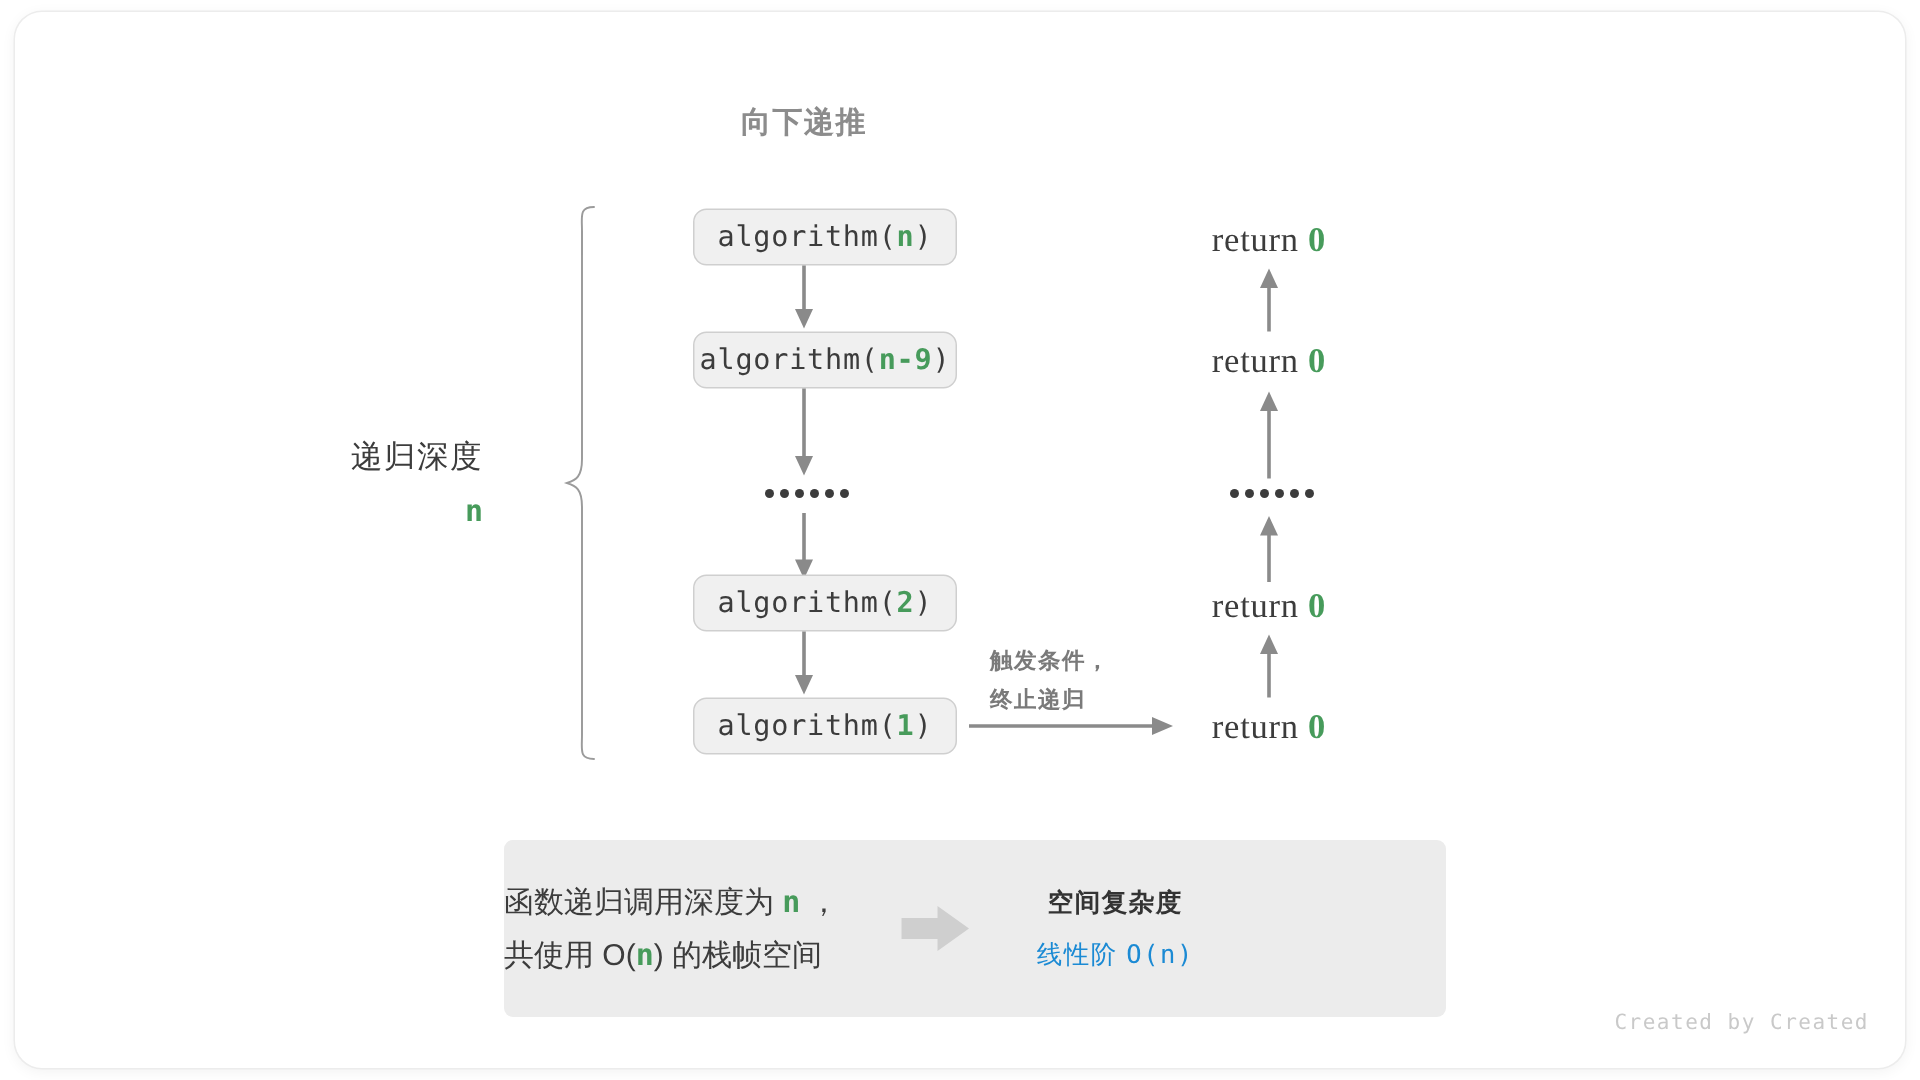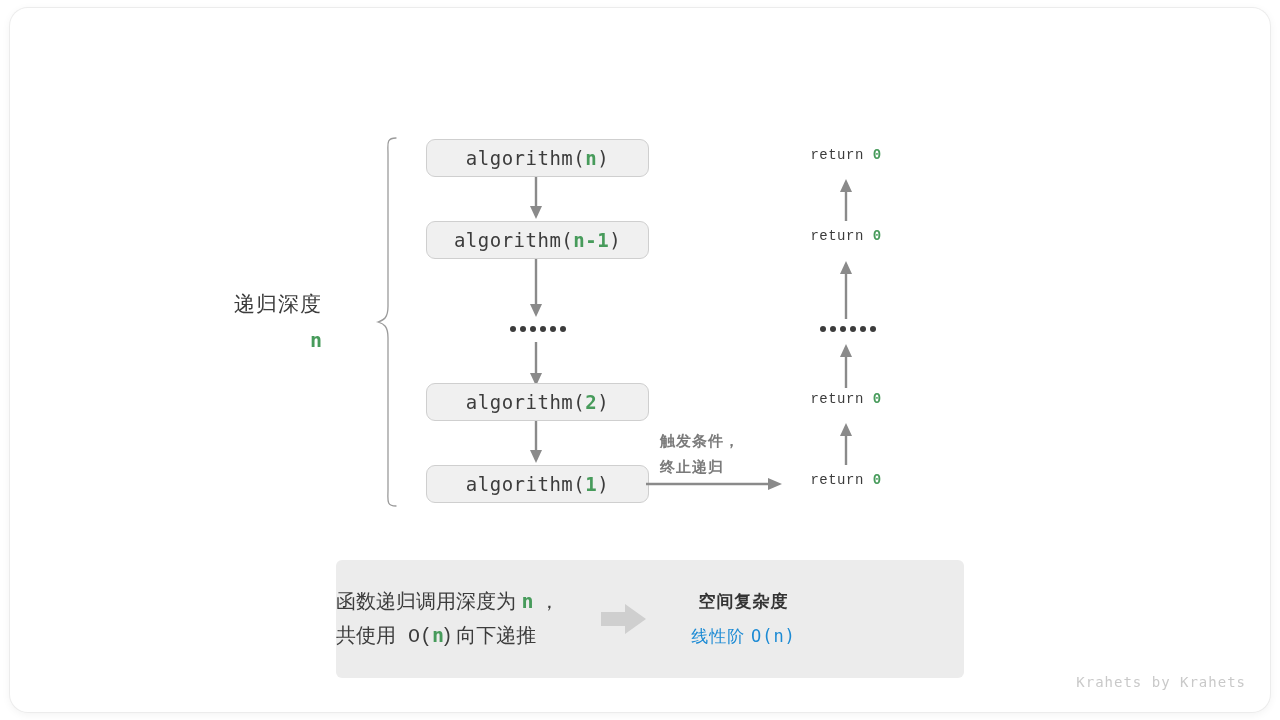--- a/index.html
+++ b/index.html
@@ -36,40 +36,41 @@
     font-weight: bold;
     color: #8c8c8c;
     letter-spacing: 1px;
     white-space: nowrap;
     text-align: center;
   }
 
   
   .frame-box {
     box-sizing: border-box;
-    width: 223px;
+    width: 176px;
     height: 38px;
     background: #f0f0f0;
     border: 1px solid #cfcfcf;
     border-radius: 9px;
     display: flex;
     align-items: center;
     justify-content: center;
     font-family: "DejaVu Sans Mono", "Liberation Mono", monospace;
     font-size: 19px;
     color: #3c3c3c;
     letter-spacing: 0.5px;
     white-space: nowrap;
+    margin-left: 36px;
   }
   .frame-box .arg { color: #479b5b; font-weight: bold; }
 
   
   .ret {
-    font-family: Liberation Mono, monospace;
-    font-size: 14px;
+    font-family: Liberation Serif, serif;
+    font-size: 23px;
     color: #3c3c3c;
     letter-spacing: 0.5px;
     white-space: nowrap;
     text-align: center;
     width: 160px;
   }
   .ret .val { color: #479b5b; font-weight: bold; }
 
   
   .dots {
@@ -132,21 +133,21 @@
     color: #3c3c3c;
     line-height: 34px;
     white-space: nowrap;
   }
   .sum-left .g {
     color: #479b5b;
     font-weight: bold;
     font-family: "DejaVu Sans Mono", "Liberation Mono", monospace;
   }
   .sum-left .mono {
-    font-family: Liberation Mono, monospace;
+    font-family: Liberation Sans, sans-serif;
   }
   .sum-arrow {
     margin-left: 42px;
     width: 46px;
     height: 34px;
     flex: none;
   }
   .sum-right {
     margin-left: 44px;
     text-align: center;
@@ -183,20 +184,21 @@
     white-space: nowrap;
   }
 
   svg { display: block; overflow: visible; }
 </style>
 </head>
 <body>
 
 <div id="card">
 
+  <div class="abs col-header" style="left:416px; top:60px; width:220px;">向下递推</div>
 
 
   <div class="abs" style="left:224px; top:282px;">
     <div class="depth-label">
       <span class="zh">递归深度</span>
       <span class="n">n</span>
     </div>
   </div>
 
   <svg class="abs" style="left:366px; top:128px;" width="26" height="372">
@@ -215,21 +217,21 @@
       <span>)</span>
   </div>
 
   <svg class="abs" style="left:518px; top:169px;" width="16" height="44">
     <line x1="8" y1="0" x2="8" y2="32" stroke="#8a8a8a" stroke-width="2.4"></line>
     <polygon points="8,42 2,29 14,29" fill="#8a8a8a"></polygon>
   </svg>
 
   <div class="abs frame-box" style="left:416px; top:213px;">
     <span>algorithm(</span>
-      <span class="arg">n-1</span>
+      <span class="arg">n-9</span>
       <span>)</span>
   </div>
 
   <svg class="abs" style="left:518px; top:251px;" width="16" height="60">
     <line x1="8" y1="0" x2="8" y2="48" stroke="#8a8a8a" stroke-width="2.4"></line>
     <polygon points="8,58 2,45 14,45" fill="#8a8a8a"></polygon>
   </svg>
 
   <div class="abs dots" style="left:500px; top:318px;">
       <span></span>
@@ -317,28 +319,28 @@
   </svg>
 
   <div class="abs ret" style="left:756px; top:464px;">
     <span>return</span>
     <span class="val">0</span>
   </div>
 
   <div id="summary">
     <div class="sum-left">
       <div><span>函数递归调用深度为 </span><span class="g">n</span><span> ，</span></div>
-      <div><span class="mono">共使用 O(</span><span class="g">n</span><span>) 向下递推</span></div>
+      <div><span class="mono">共使用 O(</span><span class="g">n</span><span>) 的栈帧空间</span></div>
     </div>
 
     <svg class="sum-arrow" viewBox="0 0 46 34">
       <polygon points="0,10 24,10 24,2 45,17 24,32 24,24 0,24" fill="#cfcfcf"></polygon>
     </svg>
 
     <div class="sum-right">
       <span class="title">空间复杂度</span>
       <span class="value"><span>线性阶 </span><span class="mono">O(n)</span></span>
     </div>
   </div>
 
-  <div id="credit">Krahets by Krahets</div>
+  <div id="credit">Created by Created</div>
 
 </div>
 
 </body></html>

